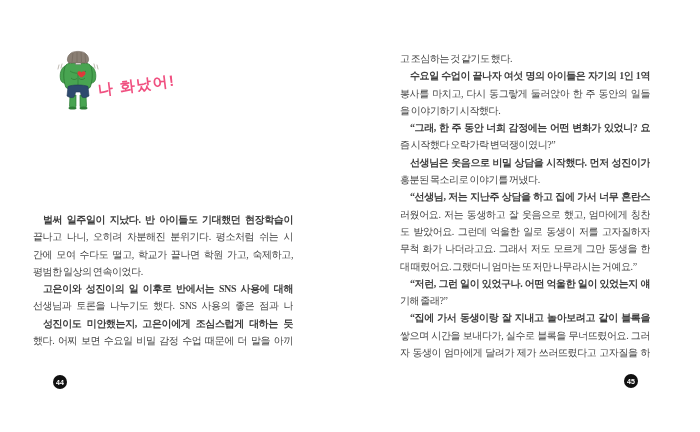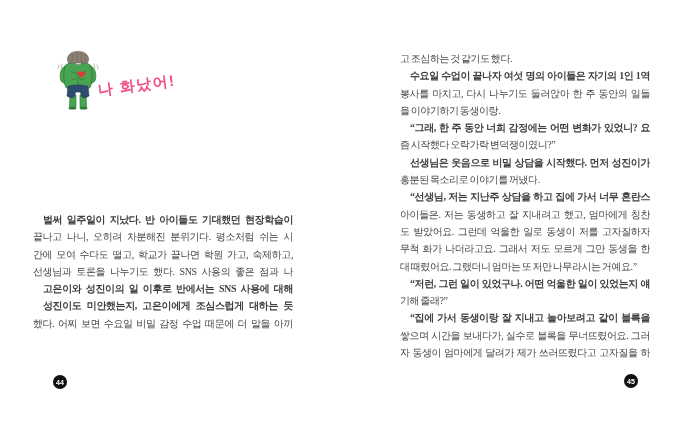--- a/index.html
+++ b/index.html
@@ -85,37 +85,38 @@
 
     <path d="M12,36.5 C16,34.5 28,34.5 32,36.5 L33,46 C30,48 27.5,48 26,47 L24.2,42 L19.8,42 L18,47 C16.5,48 14,48 11,46 Z" fill="#2e4a6e" stroke="#223a58" stroke-width="0.6"></path>
   </svg>
 
   <div class="caption">나 화났어!</div>
 
   <div class="text-col left-col">
       <div class="line indent">벌써 일주일이 지났다. 반 아이들도 기대했던 현장학습이</div>
       <div class="line">끝나고 나니, 오히려 차분해진 분위기다. 평소처럼 쉬는 시</div>
       <div class="line">간에 모여 수다도 떨고, 학교가 끝나면 학원 가고, 숙제하고,</div>
+      <div class="line end">평범한 일상의 연속이었다.</div>
+      <div class="line indent">고은이와 성진이의 일 이후로 반에서는 SNS 사용에 대해</div>
       <div class="line">선생님과 토론을 나누기도 했다. SNS 사용의 좋은 점과 나</div>
-      <div class="line indent">고은이와 성진이의 일 이후로 반에서는 SNS 사용에 대해</div>
       <div class="line indent">성진이도 미안했는지, 고은이에게 조심스럽게 대하는 듯</div>
       <div class="line">했다. 어찌 보면 수요일 비밀 감정 수업 때문에 더 말을 아끼</div>
     </div>
 
   <div class="text-col right-col">
       <div class="line end">고 조심하는 것 같기도 했다.</div>
       <div class="line indent">수요일 수업이 끝나자 여섯 명의 아이들은 자기의 1인 1역</div>
-      <div class="line">봉사를 마치고, 다시 나누기도 둘러앉아 한 주 동안의 일들</div>
-      <div class="line end">을 이야기하기 동생이랑.</div>
+      <div class="line">봉사를 마치고, 다시 동그랗게 둘러앉아 한 주 동안의 일들</div>
+      <div class="line end">을 이야기하기 시작했다.</div>
       <div class="line indent">“그래, 한 주 동안 너희 감정에는 어떤 변화가 있었니? 요</div>
       <div class="line end">즘 시작했다 오락가락 변덕쟁이였니?”</div>
       <div class="line indent">선생님은 웃음으로 비밀 상담을 시작했다. 먼저 성진이가</div>
       <div class="line end">흥분된 목소리로 이야기를 꺼냈다.</div>
       <div class="line indent">“선생님, 저는 지난주 상담을 하고 집에 가서 너무 혼란스</div>
-      <div class="line">아이들은. 저는 동생하고 잘 지내려고 했고, 엄마에게 칭찬</div>
+      <div class="line">러웠어요. 저는 동생하고 잘 웃음으로 했고, 엄마에게 칭찬</div>
       <div class="line">도 받았어요. 그런데 억울한 일로 동생이 저를 고자질하자</div>
       <div class="line">무척 화가 나더라고요. 그래서 저도 모르게 그만 동생을 한</div>
       <div class="line end">대 때렸어요. 그랬더니 엄마는 또 저만 나무라시는 거예요.”</div>
       <div class="line indent">“저런, 그런 일이 있었구나. 어떤 억울한 일이 있었는지 얘</div>
       <div class="line end">기해 줄래?”</div>
       <div class="line indent">“집에 가서 동생이랑 잘 지내고 놀아보려고 같이 블록을</div>
       <div class="line">쌓으며 시간을 보내다가, 실수로 블록을 무너뜨렸어요. 그러</div>
       <div class="line">자 동생이 엄마에게 달려가 제가 쓰러뜨렸다고 고자질을 하</div>
     </div>
 

